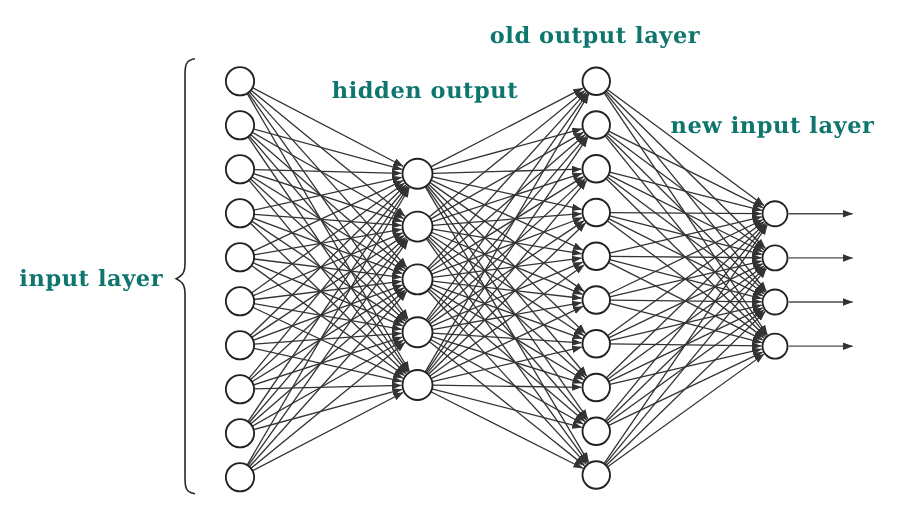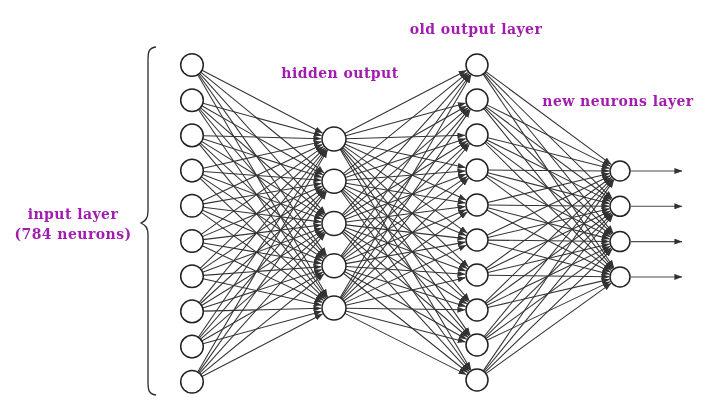--- a/index.html
+++ b/index.html
@@ -20,25 +20,25 @@
   .canvas svg {
     position: absolute;
     left: 0;
     top: 0;
   }
   .label {
     position: absolute;
     transform: translate(-50%, -50%);
     font-family: "DejaVu Serif", serif;
     font-weight: 700;
-    font-size: 14px;
+    font-size: 18px;
     letter-spacing: 0.45px;
-    color: #a21caf;
+    color: #0f766e;
     white-space: nowrap;
-    text-align: center;
+    text-align: right;
     line-height: 20px;
   }
   .label-input      { left: 73px;  top: 224px; }
   .label-hidden     { left: 340px; top: 73px;  }
   .label-old-output { left: 476px; top: 29px;  }
   .label-new-output { left: 618px; top: 101px; }
 </style>
 </head>
 <body>
 
@@ -237,22 +237,21 @@
       <g fill="#ffffff" stroke="#222222" stroke-width="1.5">
         <circle cx="620" cy="171.00" r="10"></circle>
         <circle cx="620" cy="206.30" r="10"></circle>
         <circle cx="620" cy="241.60" r="10"></circle>
         <circle cx="620" cy="276.90" r="10"></circle>
       </g>
     </svg>
 
   <div class="label label-input">
     <div>input layer</div>
-    <div>(784 neurons)</div>
   </div>
 
   <div class="label label-hidden">hidden output</div>
 
   <div class="label label-old-output">old output layer</div>
 
-  <div class="label label-new-output">new neurons layer</div>
+  <div class="label label-new-output">new input layer</div>
 
 </div>
 
 </body></html>

